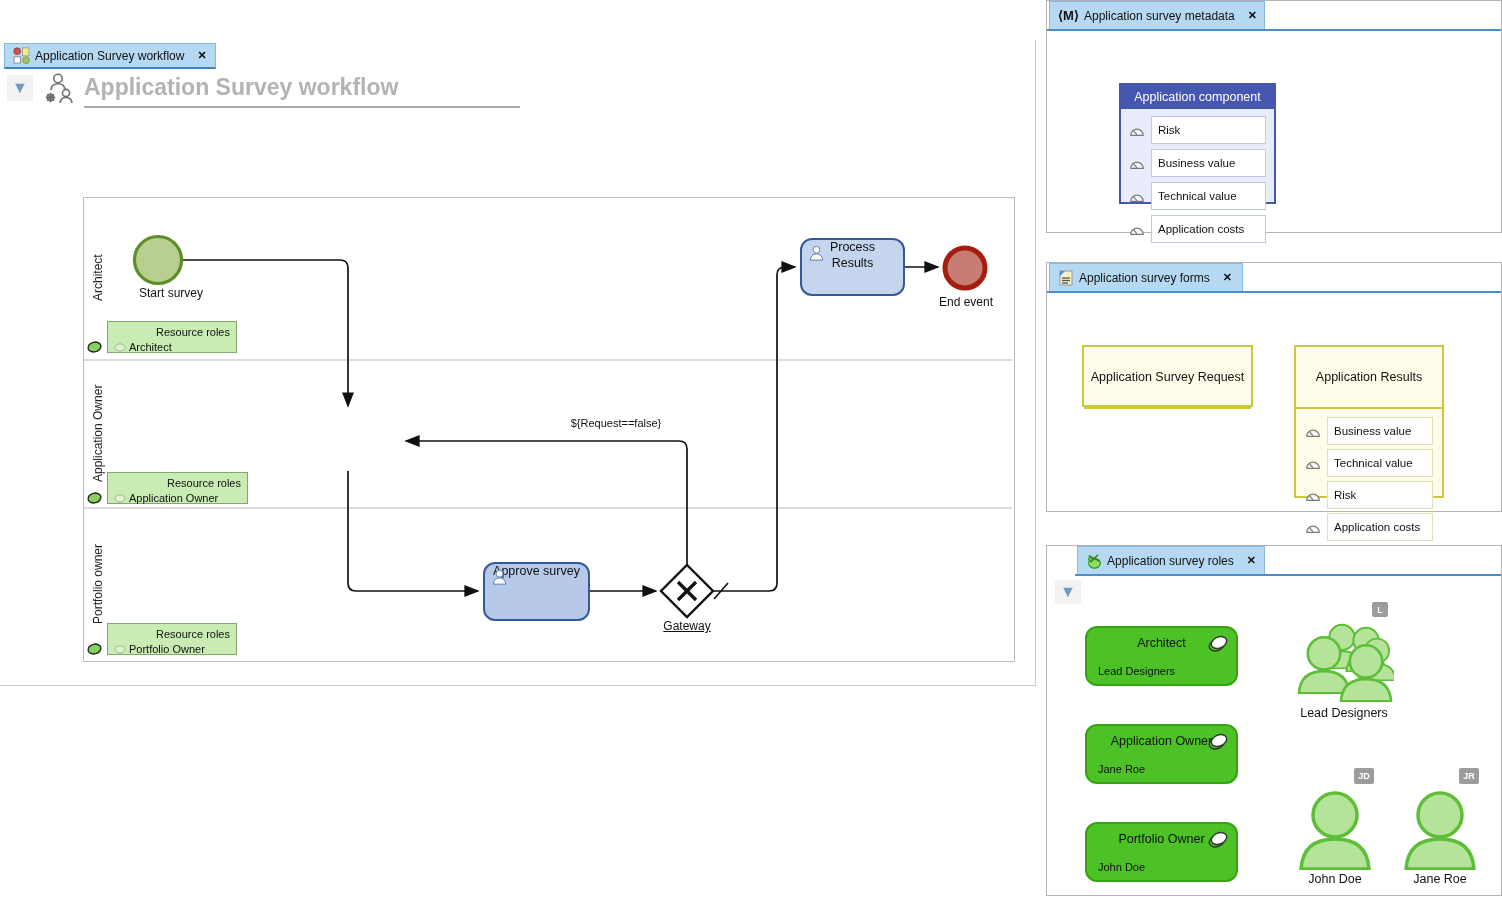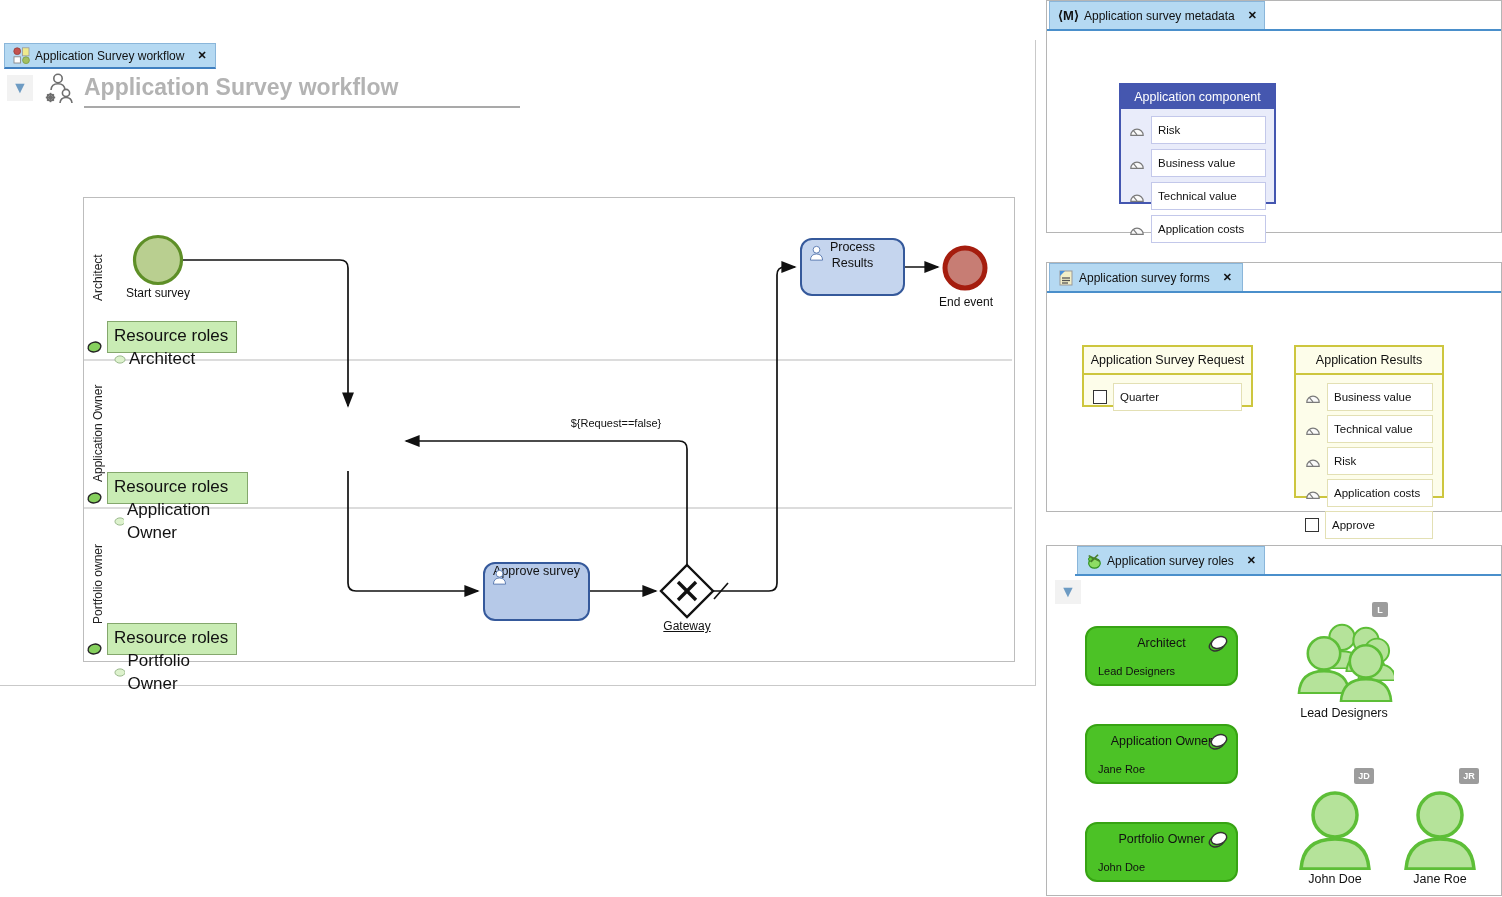--- a/index.html
+++ b/index.html
@@ -33,37 +33,37 @@
   .task{
     border:2px solid #35599b;background:#b6c9e8;border-radius:12px;
     box-sizing:border-box;display:flex;align-items:flex-start;justify-content:center;
     font-size:12.5px;text-align:center;line-height:1.25;
   }
   .task.light{background:#c5d5ee;}
   .task .usericon{position:absolute;left:6px;top:5px;}
   .event-label{font-size:12px;text-align:center;color:#111;}
   .rr-box{
     background:#c9ecb4;border:1px solid #84a76d;box-sizing:border-box;
-    font-size:17px;padding:3px 6px;line-height:1.35;
+    font-size:11px;padding:3px 6px;line-height:1.35;text-align:right;
   }
   .rr-title{display:block;}
   .rr-role{display:flex;align-items:center;gap:3px;}
   .edge-label{font-size:11px;color:#111;}
   
   .side-panel{left:1046px;width:456px;border:1px solid #b5b5b5;background:#fff;box-sizing:border-box;}
   
   .mdc{border:2px solid #4456b0;background:#e9ecfa;box-sizing:border-box;}
   .mdc-header{background:#4557af;color:#fff;font-size:12.5px;text-align:center;padding:5px 0;}
   .mdc-body{padding:7px 8px;display:flex;flex-direction:column;gap:5px;}
   .field-row{display:flex;align-items:center;gap:6px;}
   .field-box{background:#fff;border:1px solid #c3c8ea;font-size:11.5px;padding:5px 6px;height:16px;line-height:16px;flex:1;}
   .checkbox{width:14px;height:14px;background:#fff;border:1.5px solid #333;box-sizing:border-box;flex:none;}
   
   .form-box{border:2px solid #cdc63e;background:#fdfdea;box-sizing:border-box;}
-  .form-header{font-size:12.5px;text-align:center;padding:6px 2px;border-bottom:2px solid #cdc63e;white-space:nowrap;}
+  .form-header{font-size:12.5px;text-align:center;padding:23px 2px;border-bottom:2px solid #cdc63e;white-space:nowrap;}
   .form-body{padding:8px 9px;display:flex;flex-direction:column;gap:4px;}
   .form-box .field-box{border:1px solid #e3e0b4;}
   
   .role-card{
     background:#4cc226;border:2px solid #37a313;border-radius:12px;box-sizing:border-box;
     position:absolute;width:153px;height:60px;
   }
   .role-card .rc-title{font-size:12.5px;text-align:center;margin-top:8px;}
   .role-card .rc-member{position:absolute;left:11px;bottom:7px;font-size:11px;}
   .role-card .rc-oval{position:absolute;right:7px;top:6px;}
@@ -147,21 +147,21 @@
       <path d="M687,526 L687,409 Q687,401 679,401 L406,401" marker-end="url(#arr)"></path>
       <path d="M905,227 L938,227" marker-end="url(#arr)"></path>
       <line x1="714" y1="559" x2="728" y2="543" stroke-width="1.6"></line>
     </g>
   </svg>
   <div class="abs edge-label" style="left:540px;top:377px;width:152px;text-align:center;">${Request==false}</div>
 
   <svg class="abs" style="left:131px;top:193px;" width="54" height="54">
     <circle cx="27" cy="27" r="23.5" fill="#b9cf90" stroke="#5e8f27" stroke-width="3.2"></circle>
   </svg>
-  <div class="abs event-label" style="left:113px;top:246px;width:90px;">Start survey</div>
+  <div class="abs event-label" style="left:113px;top:246px;width:90px;text-align:right;">Start survey</div>
 
   <div class="abs task" style="left:483px;top:522px;width:107px;height:59px;">
     <svg class="usericon" width="17" height="17">
         <use href="#taskuser"></use>
       </svg>
     <span>Approve survey</span>
   </div>
   <div class="abs task light" style="left:800px;top:198px;width:105px;height:58px;">
     <svg class="usericon" width="17" height="17">
         <use href="#taskuser"></use>
@@ -270,26 +270,20 @@
         <line x1="4" y1="10.5" x2="12" y2="10.5" stroke="#555" stroke-width="1.3"></line>
         <line x1="4" y1="13" x2="10" y2="13" stroke="#555" stroke-width="1.3"></line>
       </svg>
       <span>Application survey forms</span>
       <span class="close">✕</span>
     </div>
   </div>
 
   <div class="abs form-box" style="left:35px;top:82px;width:171px;height:62px;">
     <div class="form-header">Application Survey Request</div>
-    <div class="form-body">
-      <div class="field-row">
-        <span class="checkbox"></span>
-        <span class="field-box">Quarter</span>
-      </div>
-    </div>
   </div>
 
   <div class="abs form-box" style="left:247px;top:82px;width:150px;height:153px;">
     <div class="form-header">Application Results</div>
     <div class="form-body">
       <div class="field-row">
         <svg width="16" height="13">
             <use href="#gauge"></use>
           </svg>
         <span class="field-box">Business value</span>

